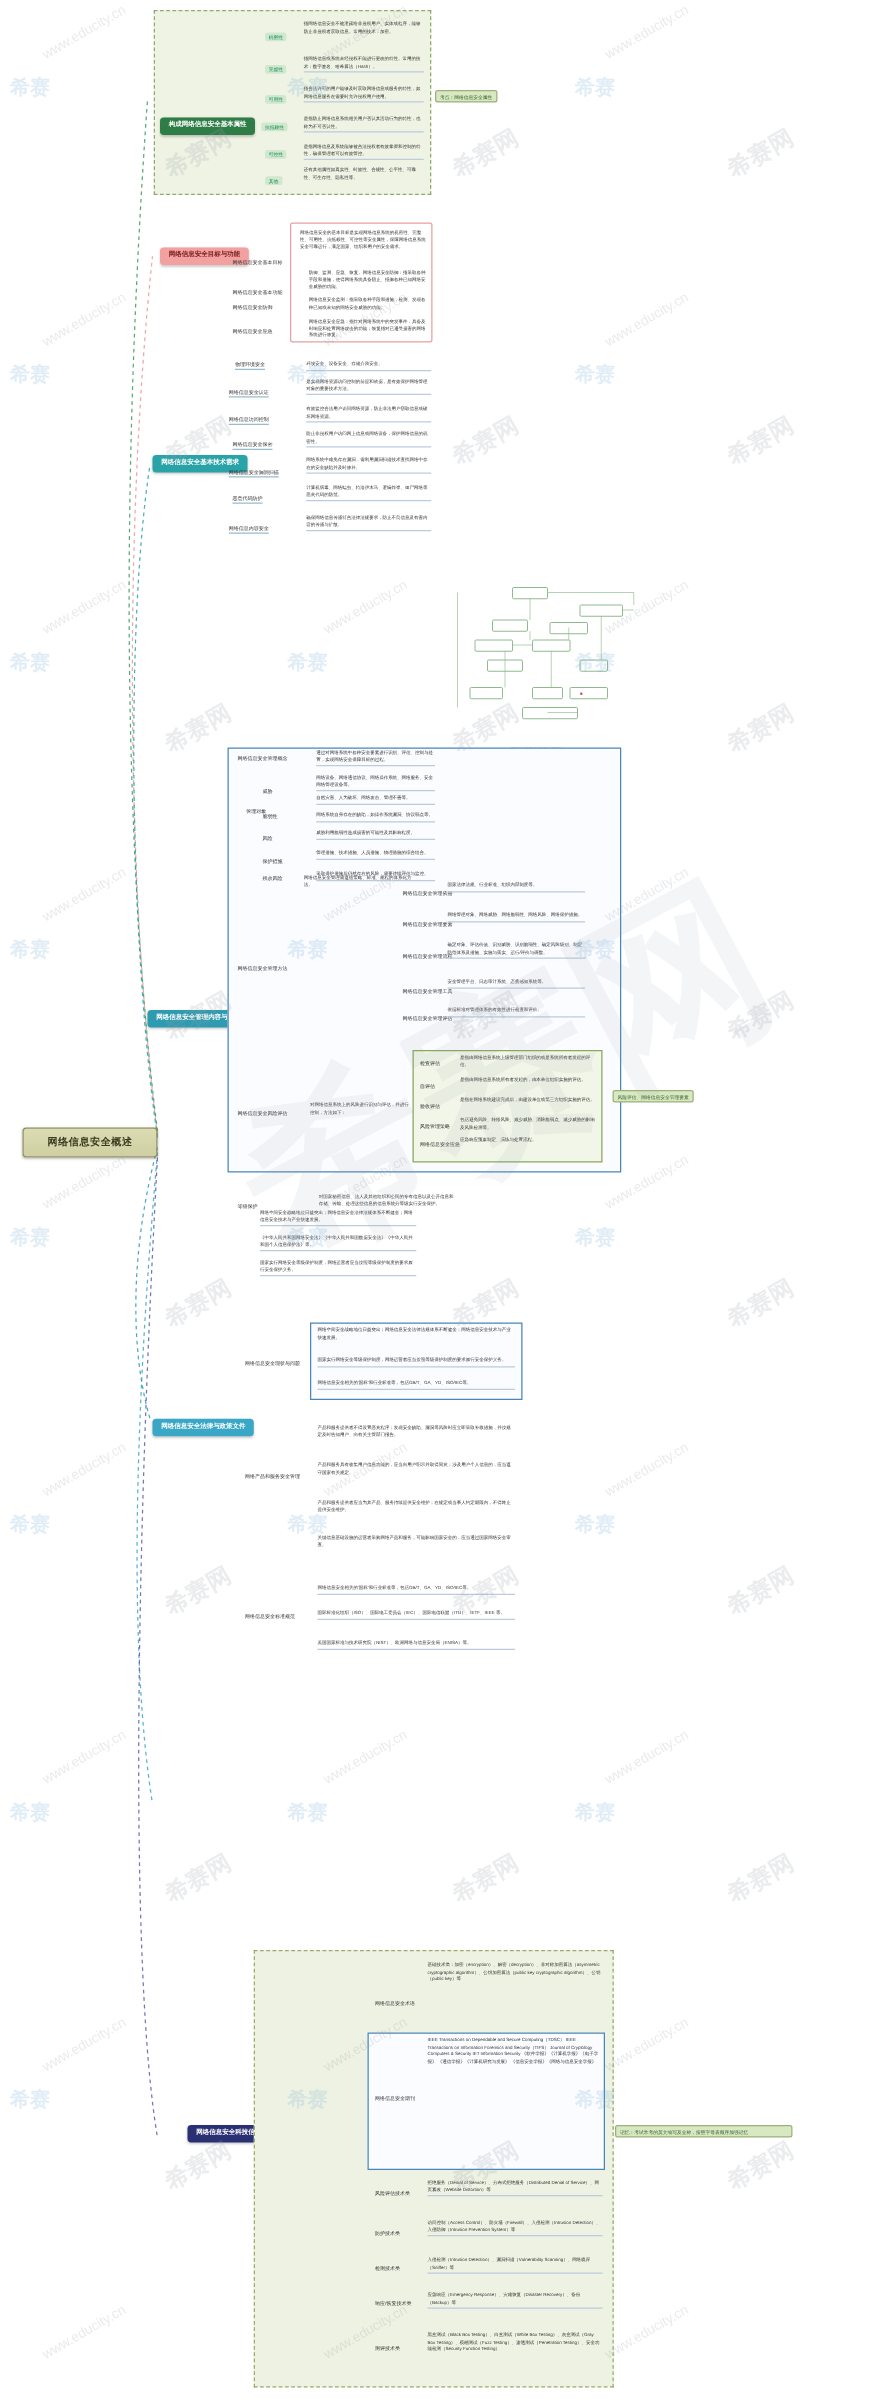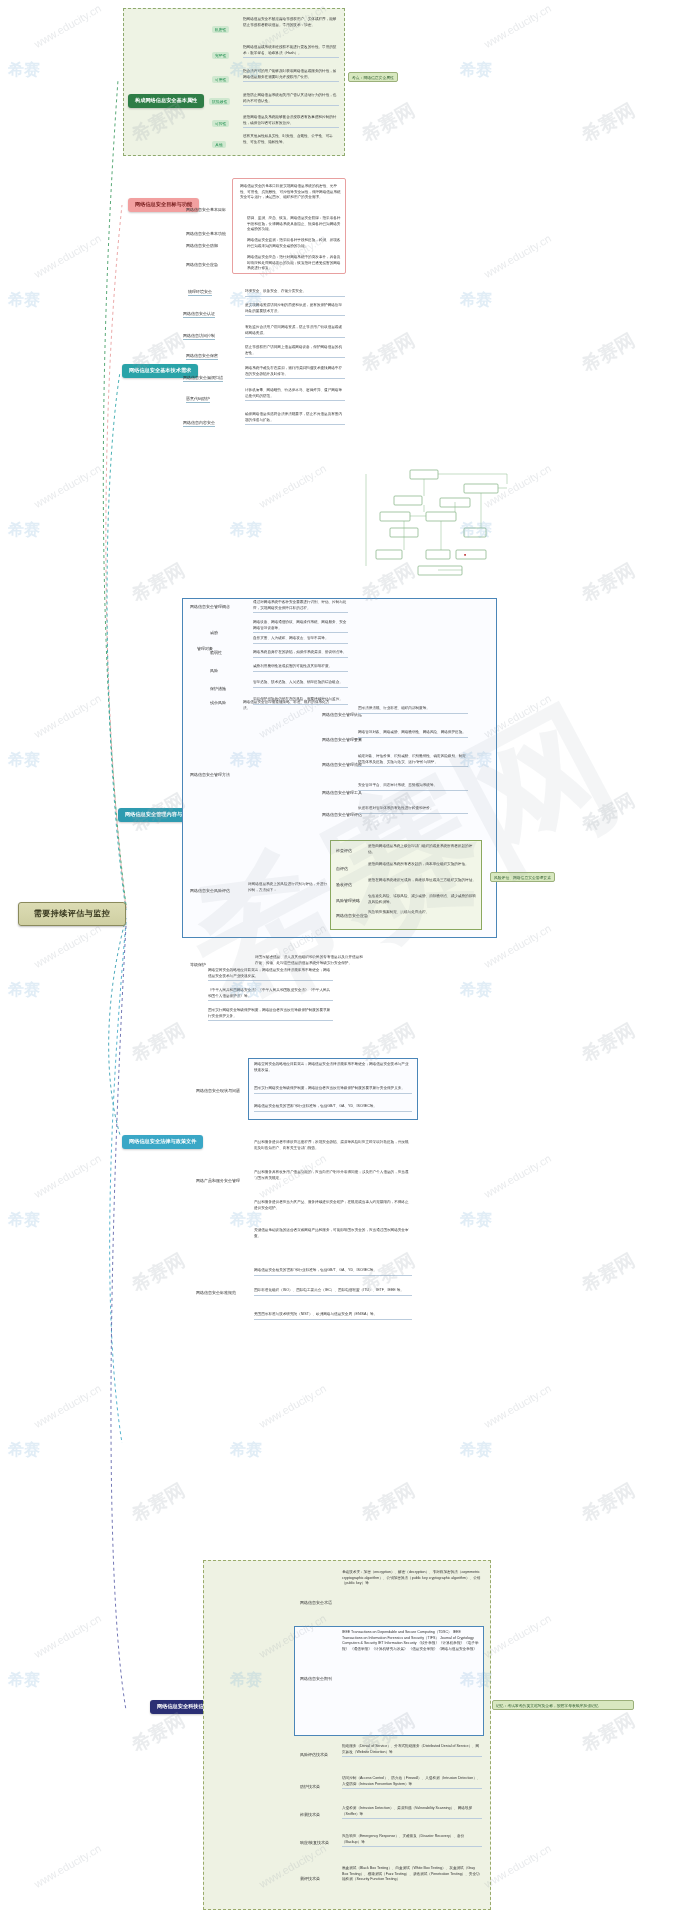--- a/index.html
+++ b/index.html
@@ -96,21 +96,21 @@
   <svg class="links" viewBox="0 0 695 1923">
 
     <path d="M126 905 C 100 700, 95 400, 118 80" stroke="#3c9a5f" stroke-width="1" fill="none" stroke-dasharray="3,3" opacity=".85"></path>
     <path d="M126 908 C 102 720, 98 430, 122 205" stroke="#e79a9a" stroke-width="1" fill="none" stroke-dasharray="3,3" opacity=".85"></path>
     <path d="M126 910 C 104 760, 100 500, 120 372" stroke="#2aa3a8" stroke-width="1" fill="none" stroke-dasharray="3,3" opacity=".85"></path>
     <path d="M126 918 C 104 1000, 104 1080, 120 1135" stroke="#2f9bb0" stroke-width="1" fill="none" stroke-dasharray="3,3" opacity=".85"></path>
     <path d="M126 922 C 106 1150, 104 1330, 122 1443" stroke="#3aa7c6" stroke-width="1" fill="none" stroke-dasharray="3,3" opacity=".85"></path>
     <path d="M126 926 C 108 1250, 104 1580, 126 1710" stroke="#5b5fa8" stroke-width="1" fill="none" stroke-dasharray="3,3" opacity=".85"></path>
   </svg>
 
-  <div class="node root">需要持续评估与监控</div>
+  <div class="node root">网络信息安全概述</div>
 
   <div class="box" style="left:123px; top:8px; width:222px; height:148px;"></div>
 
   <div class="node branch b-green" style="left:128px; top:94px;">构成网络信息安全基本属性</div>
 
   <div class="chip" style="left:212px; top:26px;">机密性</div>
   <div class="txt" style="left:243px; top:17px; width:96px;">指网络信息安全不被泄露给非授权用户、实体或程序，能够防止非授权者获取信息。常用的技术：加密。</div>
 
   <div class="chip" style="left:212px; top:52px;">完整性</div>
   <div class="txt ul" style="left:243px; top:45px; width:96px;">指网络信息或系统未经授权不能进行更改的特性。常用的技术：数字签名、哈希算法（Hash）。</div>

